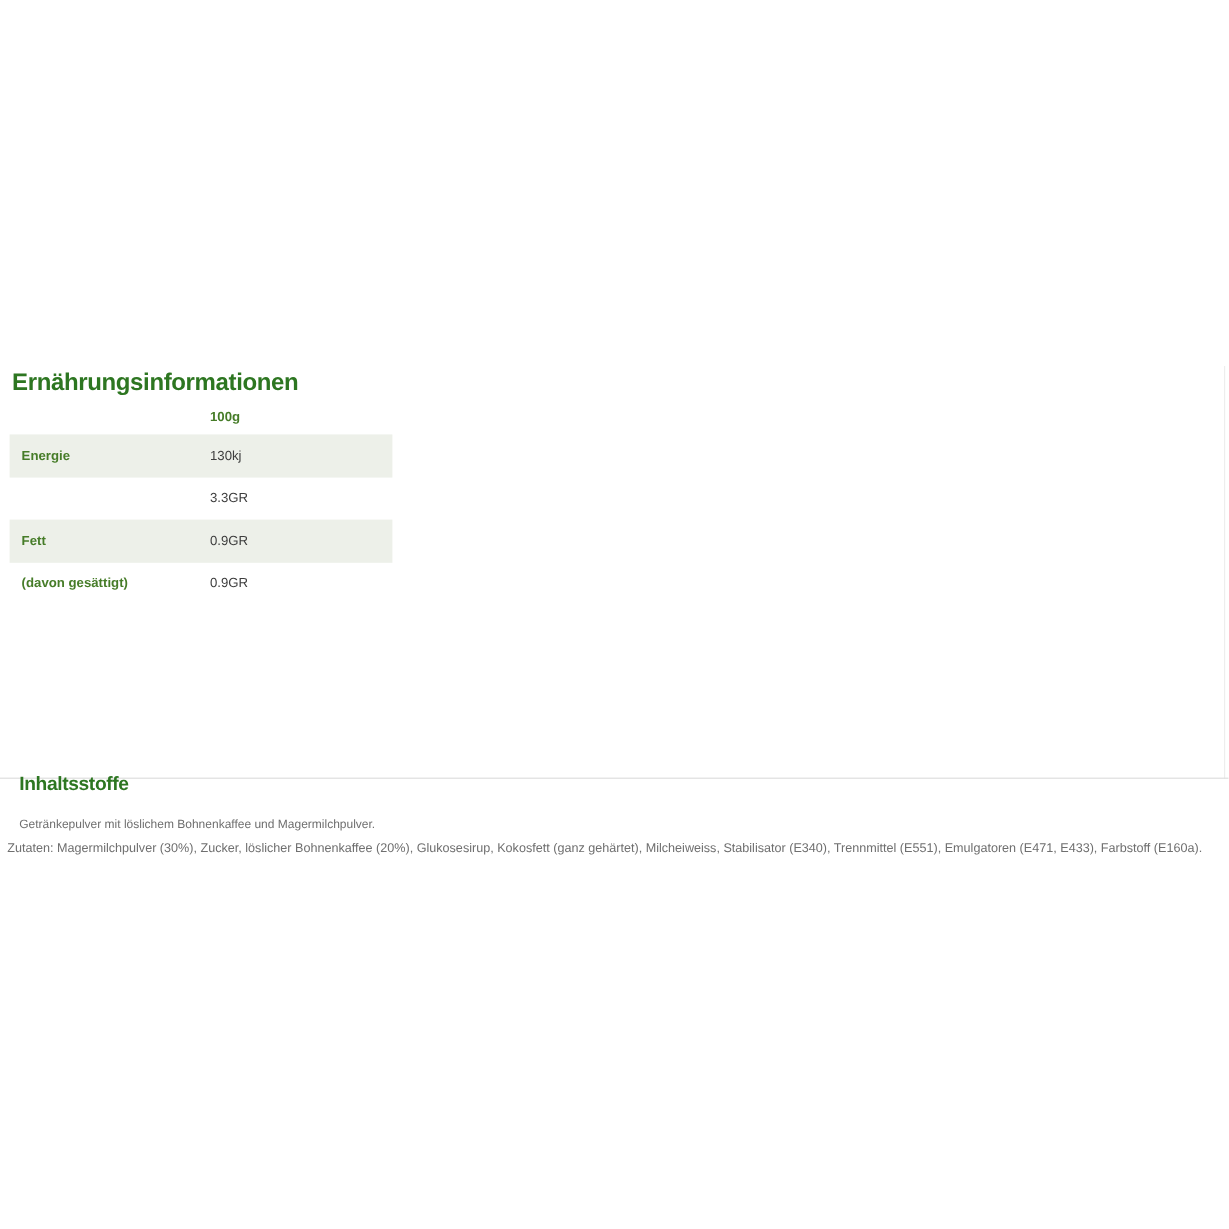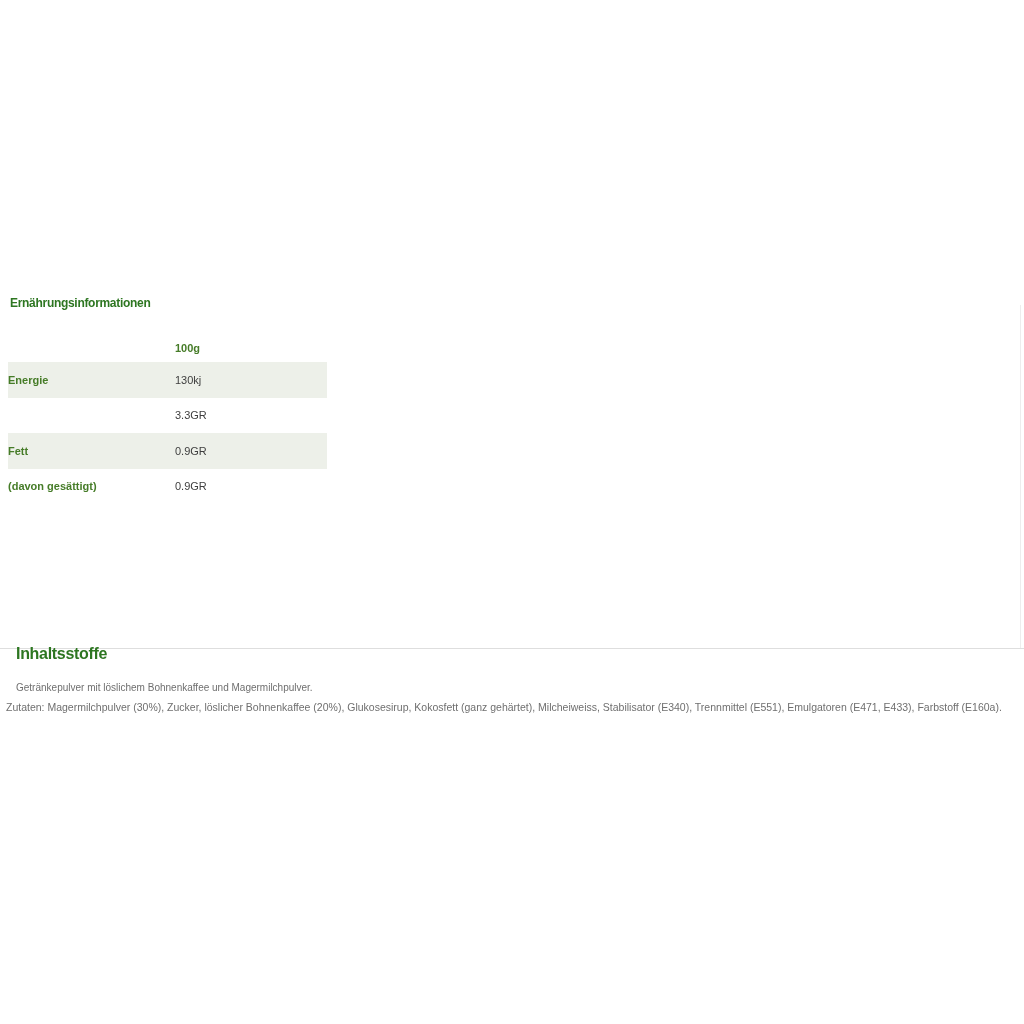--- a/index.html
+++ b/index.html
@@ -9,23 +9,23 @@
     height: 1024px;
     background: #ffffff;
     overflow: hidden;
     font-family: "Liberation Sans", sans-serif;
   }
 
   
   .nut-title {
     position: absolute;
     left: 10px;
-    top: 296px;
+    top: 308px;
     margin: 0;
-    font-size: 12px;
+    font-size: 20px;
     font-weight: bold;
     letter-spacing: -0.3px;
     color: var(--heading-green, #2d7621);
   }
   .nut-table {
     position: absolute;
     left: 8px;
     top: 334px;
     width: 319px;
   }
@@ -38,21 +38,21 @@
     height: 35.5px;
     display: flex;
     align-items: center;
   }
   
   .nut-table > .t-row:nth-child(even) {
     background: var(--row-shaded-bg, #edf0e9);
   }
   .t-label {
     width: 167px;
-    padding-left: 0;
+    padding-left: 10px;
     box-sizing: border-box;
     font-size: 11px;
     font-weight: bold;
     color: var(--label-green, #467c28);
   }
   .t-value {
     font-size: 11px;
     color: var(--value-text, #3e3e3e);
   }
   .col-head {

